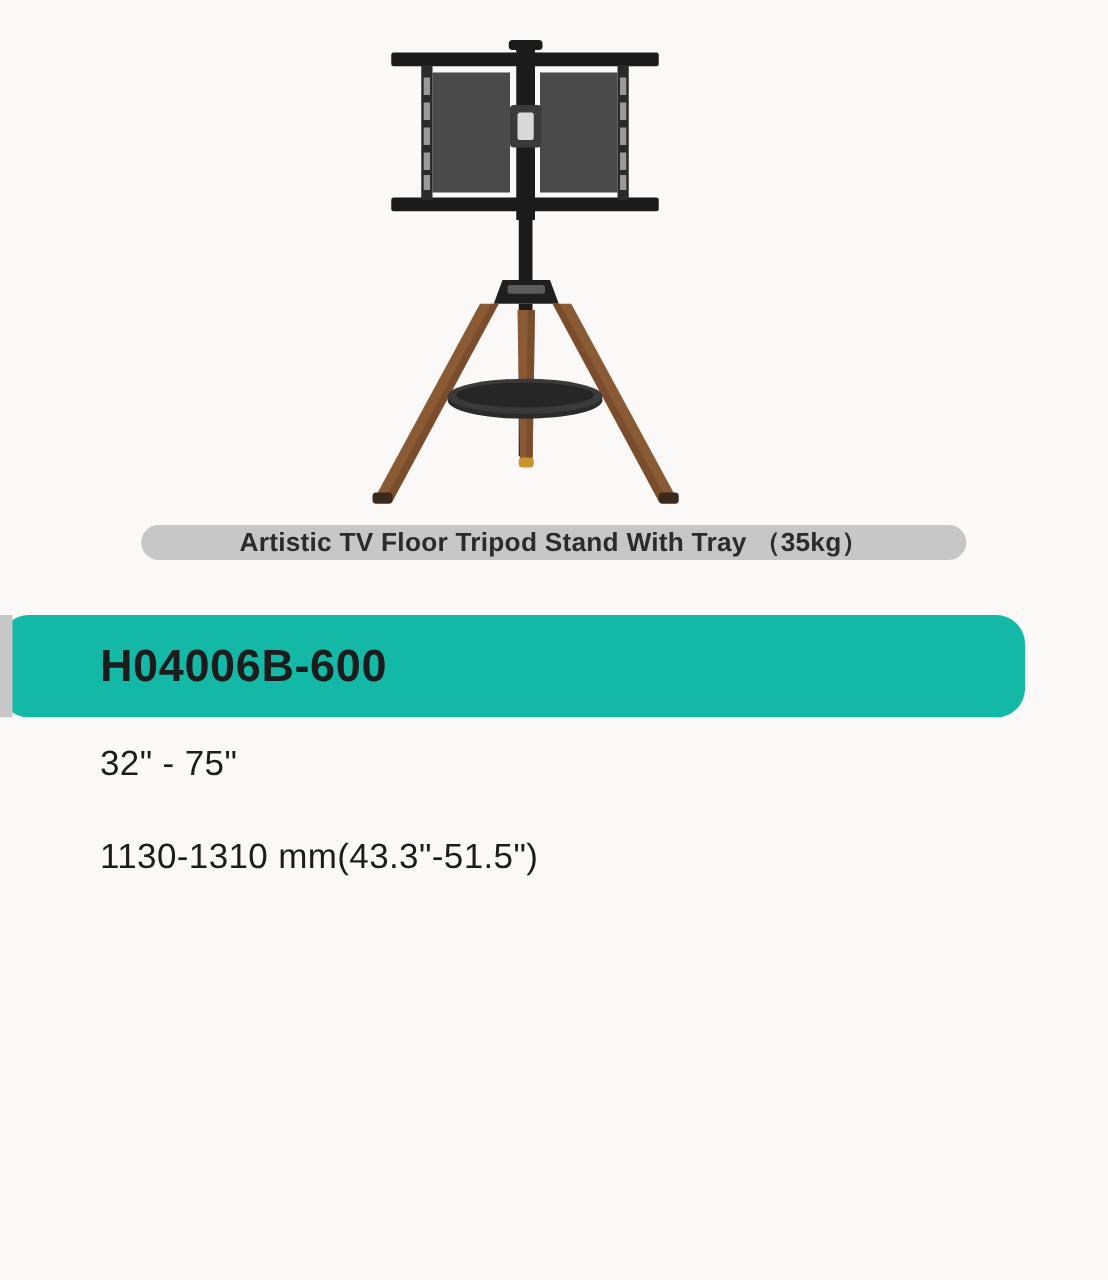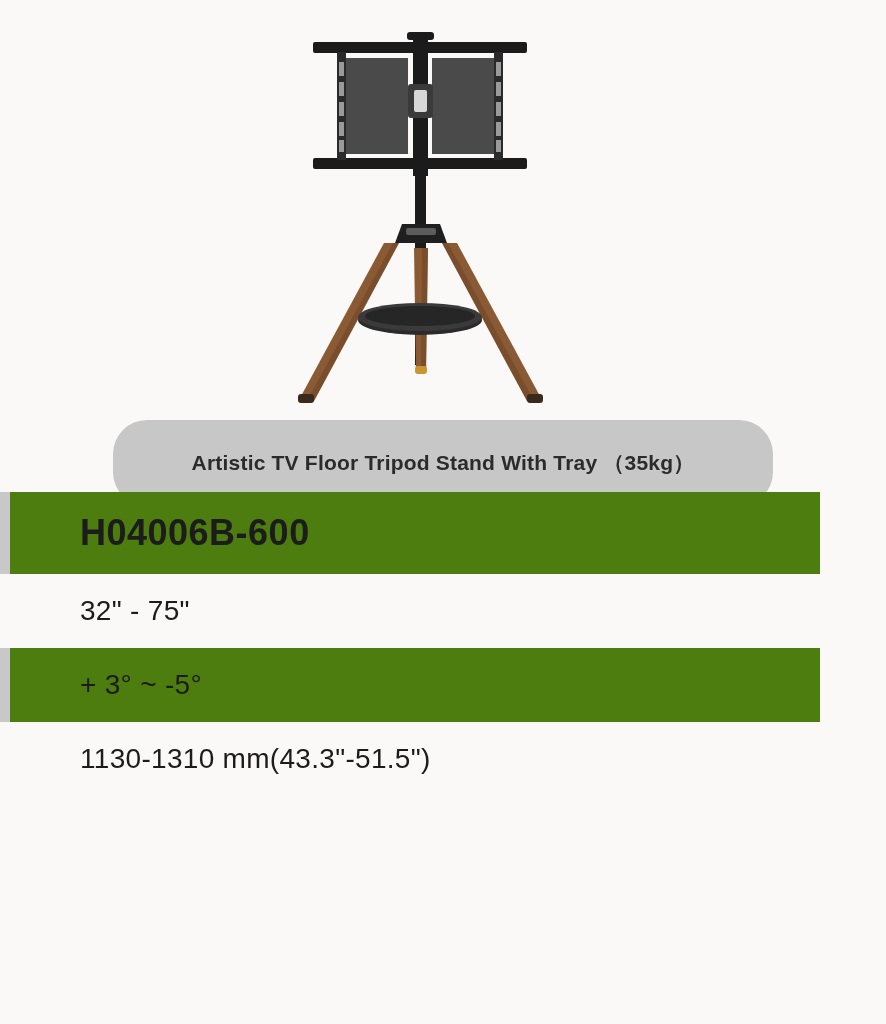--- a/index.html
+++ b/index.html
@@ -32,21 +32,21 @@
     position: absolute;
     top: 420px;
     left: 0;
     width: 886px;
     display: flex;
     justify-content: center;
   }
   .caption-pill {
     background: #c7c7c7;
     border-radius: 34px;
-    padding: 29px 40px;
+    padding: 0 40px;
     min-width: 660px;
     text-align: center;
     box-sizing: border-box;
   }
   .caption-text {
     font-size: 21px;
     font-weight: bold;
     color: #2b2b2b;
     letter-spacing: .2px;
     white-space: nowrap;
@@ -60,21 +60,22 @@
     width: 886px;
   }
   .spec-row {
     position: relative;
     height: 74px;
     display: flex;
     align-items: center;
     box-sizing: border-box;
   }
   .spec-row.shaded {
-    background: #4d7c0f;
+    background: #14b8a6;
+    border-radius: 23px;
   }
   .spec-row.plain {
     background: #faf9f7;
   }
   
   .spec-row.shaded::before {
     content: "";
     position: absolute;
     left: 0;
     top: 0;
@@ -185,22 +186,19 @@
   <div class="spec-row shaded inset model">
     <div class="cell">H04006B-600</div>
   </div>
 
   <div class="spec-row plain">
     <div class="cell">32" - 75"</div>
   </div>
 
 
 
-  <div class="spec-row shaded inset">
-    <div class="cell">+ 3°  ~  -5°</div>
-  </div>
 
   <div class="spec-row plain">
     <div class="cell">1130-1310 mm(43.3"-51.5")</div>
   </div>
 
 
 </div>
 
 </body></html>

